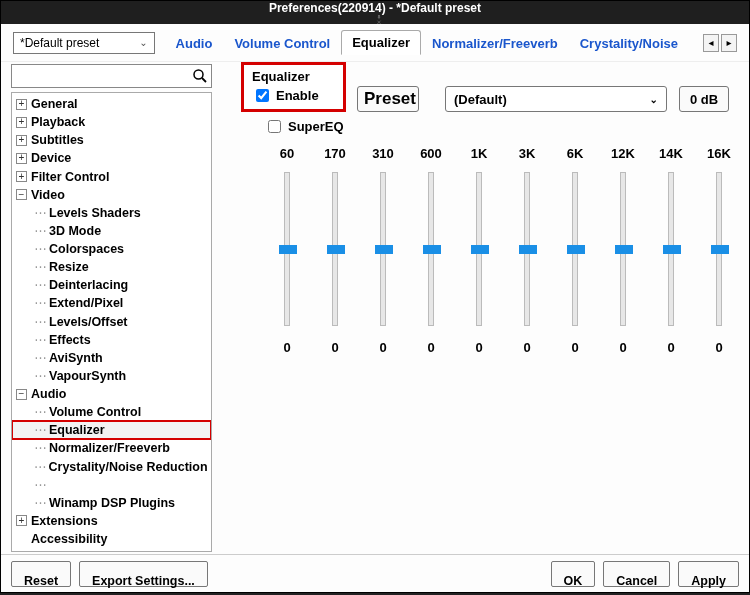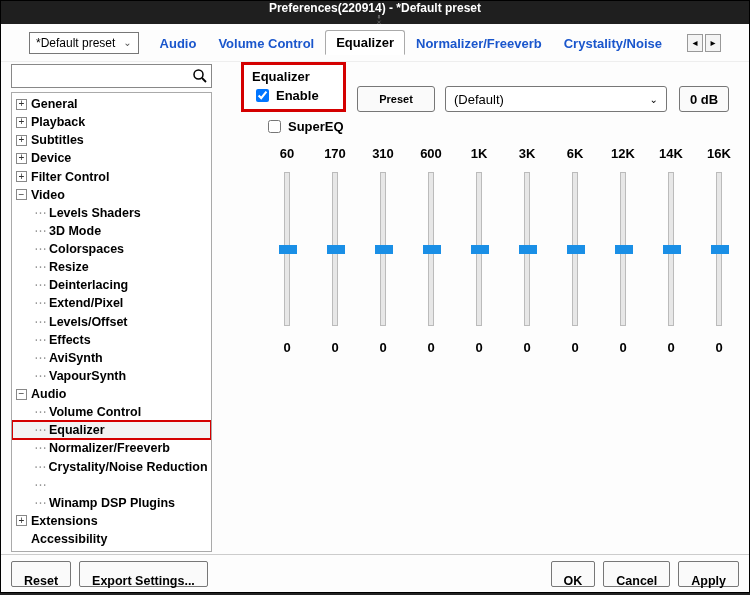--- a/index.html
+++ b/index.html
@@ -1,21 +1,21 @@
 <!DOCTYPE html>
 <html><head>
 <meta charset="utf-8">
 <style>
   * { box-sizing: border-box; font-family: "Segoe UI", Tahoma, sans-serif; }
   body { margin:0; background:#222; width:750px; height:595px; overflow:hidden; }
   .window { width:750px; height:593px; background:#fdfdfd; display:flex; flex-direction:column; border:1px solid #000; }
   .titlebar { height:23px; background:#1f1f1f; color:#fff; display:flex; align-items:center; padding:0 6px; font-size:12px; font-weight:bold;flex-direction:column; }
   .titlebar .spacer{flex:1}
   .titlebar .tb-icon{width:14px;height:14px;margin-left:8px;stroke:#999;fill:none;stroke-width:1.5}
-  .toolbar-row{display:flex;align-items:center;padding:6px 28px; gap:10px; border-bottom:1px solid #eee}
+  .toolbar-row{display:flex;align-items:center;padding:6px 12px; gap:10px; border-bottom:1px solid #eee}
   .preset-combo{width:205px;height:22px;border:1px solid #777;background:#fff;display:flex;align-items:center;padding:0 6px;font-size:12px;justify-content:space-between;cursor:pointer}
   .preset-combo .chev{font-size:10px;color:#555}
   .tabs{display:flex;align-items:flex-end;gap:0;flex:1;margin-left:0;}
   .tab{padding:4px 10px;font-size:13px;font-weight:bold;color:#1a56cc;cursor:pointer;white-space:nowrap;border:1px solid transparent;border-bottom:none}
   .tab.active{color:#000;border:1px solid #aaa;border-bottom:1px solid #fff;background:#fff;border-radius:3px 3px 0 0}
   .tab-scroll{display:flex;gap:2px;margin-left:4px}
   .tab-scroll-btn{width:16px;height:18px;border:1px solid #999;background:#f4f4f4;display:flex;align-items:center;justify-content:center;font-size:10px;cursor:pointer}
   .body{flex:1;display:flex;overflow:hidden}
   .sidebar{width:218px;border-right:1px solid transparent;display:flex;flex-direction:column;padding:2px 6px 2px 10px}
   .search-row{height:24px;border:1px solid #888;display:flex;align-items:center;margin:0 0 4px 0;background:#fff}
@@ -29,22 +29,22 @@
   .tree-row.indent1{padding-left:22px}
   .tree-row.sel{background:#f3f3f3}
   .tree-row.hilite{outline:2px solid #d40000;outline-offset:-1px}
   .content{flex:1;position:relative;padding:10px 14px 10px 14px;overflow:hidden}
   .eq-group-head{position:absolute;left:22px;top:0;width:105px;height:50px;border:3px solid #d40000;background:#fff}
   .eq-group-title{font-weight:bold;font-size:13px;padding:4px 8px 2px 8px}
   .eq-enable-row{display:flex;align-items:center;padding:0 8px;gap:4px;font-size:13px;font-weight:bold}
   .eq-enable-row input{width:13px;height:13px}
   .supereq-row{position:absolute;left:45px;top:55px;display:flex;align-items:center;gap:4px;font-size:13px;font-weight:bold}
   .supereq-row input{width:13px;height:13px}
-  .preset-btn{position:absolute;left:138px;top:24px;width:78px;height:26px;border:1px solid #777;background:#fafafa;font-size:11px;font-weight:bold;cursor:pointer;border-radius:3px}
-  .default-combo{position:absolute;left:226px;top:24px;width:222px;height:26px;border:1px solid #777;background:#fff;display:flex;align-items:center;justify-content:space-between;padding:0 8px;font-size:13px;font-weight:normal;cursor:pointer;border-radius:3px}
+  .preset-btn{position:absolute;left:138px;top:24px;width:62px;height:26px;border:1px solid #777;background:#fafafa;font-size:17px;font-weight:bold;cursor:pointer;border-radius:3px}
+  .default-combo{position:absolute;left:226px;top:24px;width:222px;height:26px;border:1px solid #777;background:#fff;display:flex;align-items:center;justify-content:space-between;padding:0 8px;font-size:13px;font-weight:bold;cursor:pointer;border-radius:3px}
   .default-combo .chev{font-size:10px}
   .zerodb-btn{position:absolute;left:460px;top:24px;width:50px;height:26px;border:1px solid #777;background:#fafafa;font-size:13px;font-weight:bold;cursor:pointer;border-radius:3px}
   .bands{position:absolute;left:20px;top:84px;right:6px;display:flex;justify-content:flex-end}
   .band{display:flex;flex-direction:column;align-items:center;width:48px}
   .band-lbl{font-size:13px;font-weight:bold;height:20px}
   .slider-track{width:6px;height:154px;background:#e7e7e7;border:1px solid #bbb;position:relative;margin-top:6px}
   .slider-thumb{position:absolute;left:-6px;width:18px;height:9px;background:#1a8fe6;top:72px;cursor:pointer}
   .band-val{font-size:13px;font-weight:bold;margin-top:14px}
   .footer{height:38px;border-top:1px solid #ccc;display:flex;align-items:center;padding:0 10px;gap:8px}
   .footer .spacer{flex:1}

